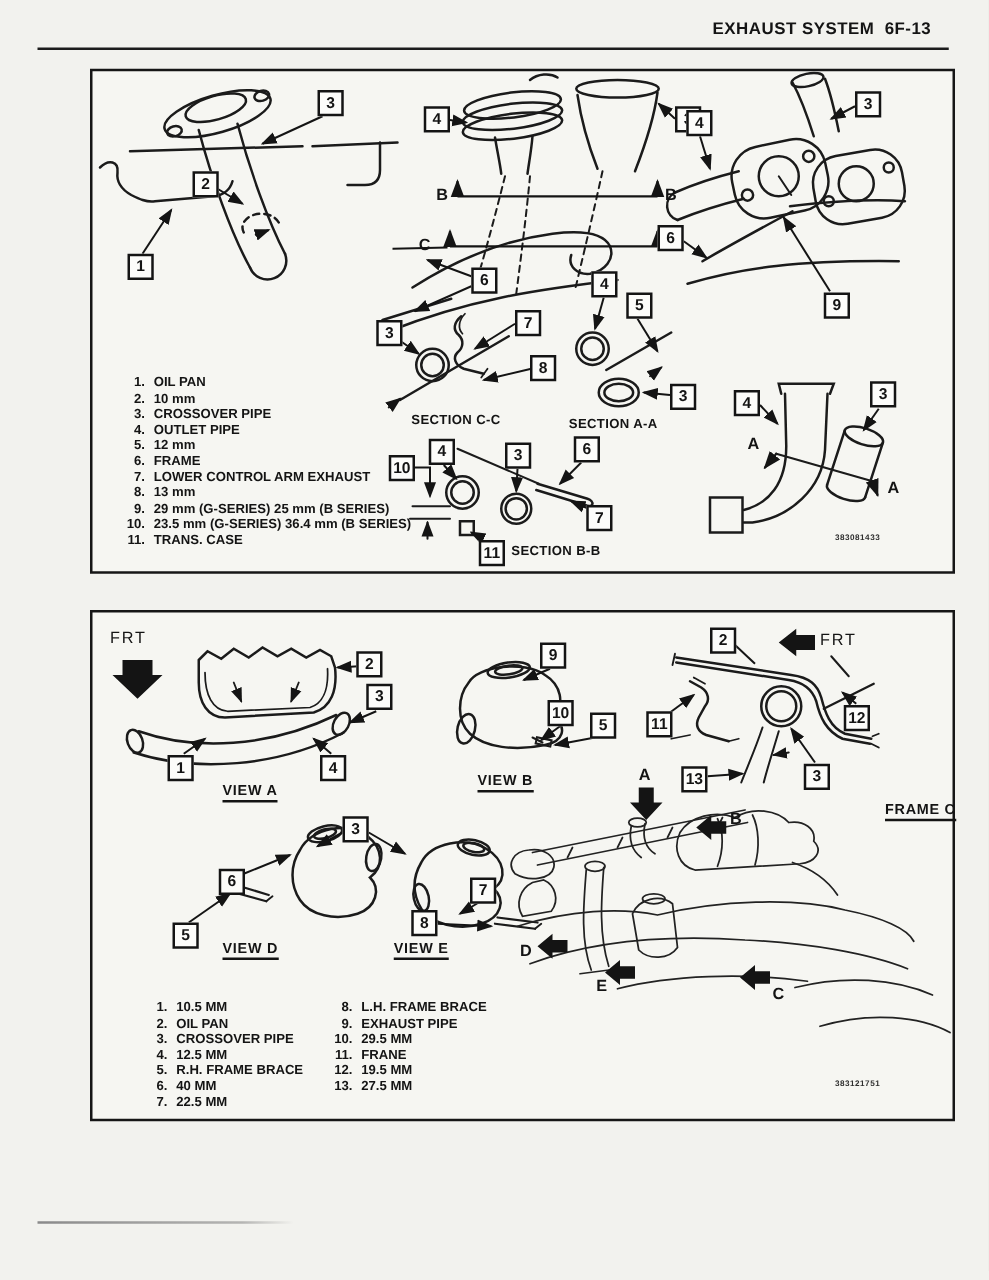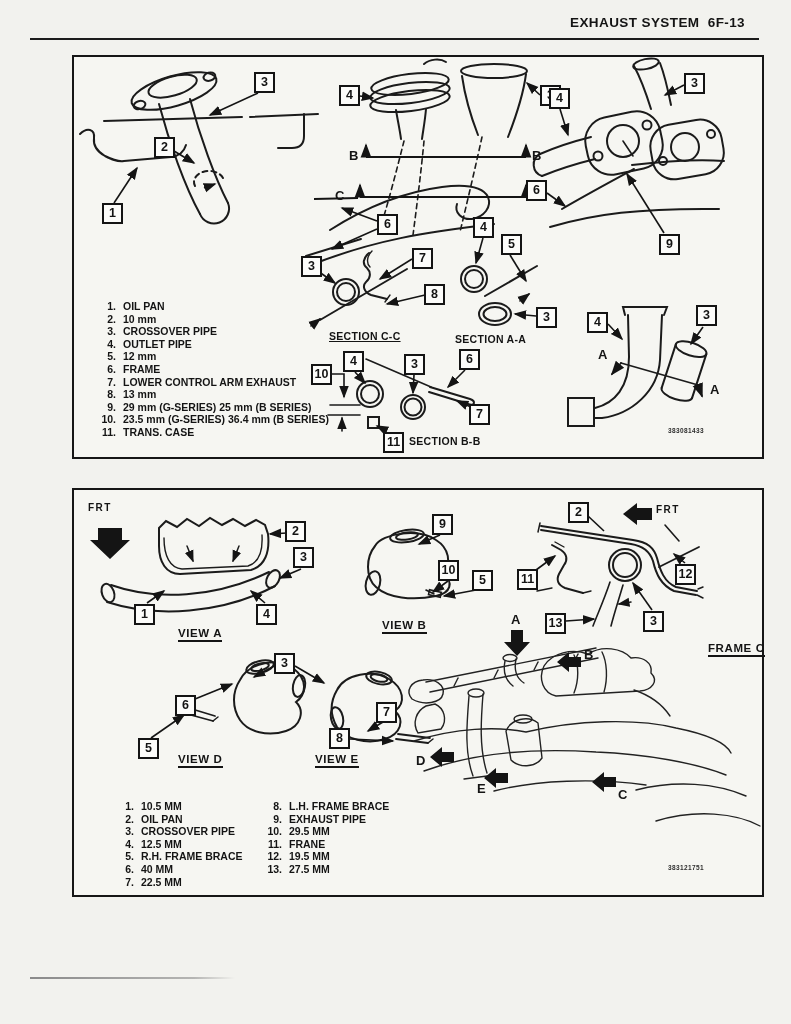--- a/index.html
+++ b/index.html
@@ -15,21 +15,21 @@
   .caption{position:absolute;left:0;width:100%;text-align:center;font-size:11.5px;
         font-weight:bold;letter-spacing:.3px;}
   #caption1{top:460px;} #caption2{top:898px;}
   .callout{position:absolute;width:21px;height:21px;background:#fcfcfa;border:2px solid #141414;
         box-sizing:border-box;display:flex;align-items:center;justify-content:center;
         font-size:12.5px;font-weight:bold;line-height:1;z-index:3;}
   .lbl{position:absolute;white-space:nowrap;z-index:2;}
   .lbl.dir{font-weight:bold;font-size:13px;}
   .lbl.sec{font-weight:bold;font-size:10.5px;letter-spacing:.3px;}
   .lbl.view{font-weight:bold;font-size:11.5px;letter-spacing:.6px;border-bottom:2px solid #141414;padding-bottom:1px;}
-  .lbl.frt{font-weight:bold;font-size:10px;letter-spacing:1.5px;text-align:center;}
+  .lbl.frt{font-weight:normal;font-size:13px;letter-spacing:1.5px;text-align:center;}
   .lbl.pn{font-weight:bold;font-size:6.5px;color:#2e2e2e;letter-spacing:.4px;}
   .parts{position:absolute;font-size:10.5px;font-weight:bold;line-height:12.6px;z-index:2;}
   .part-row{display:flex;}
   .pnum{width:26px;text-align:right;margin-right:7px;flex:none;}
   .scan-line{position:absolute;top:977px;left:30px;width:205px;height:2px;
         background:linear-gradient(to right,#8a8a8a,#b5b5b3 80%,rgba(180,180,178,0));}
 </style>
 </head>
 <body>
 
@@ -211,21 +211,21 @@
         <div class="callout" style="left: 475px; top: 31px;">4</div>
         <div class="callout" style="left: 610px; top: 16px;">3</div>
         <div class="callout" style="left: 452px; top: 123px;">6</div>
         <div class="callout" style="left: 585px; top: 177px;">9</div>
         <div class="callout" style="left: 513px; top: 255px;">4</div>
         <div class="callout" style="left: 622px; top: 248px;">3</div>
         <div class="lbl dir" style="left: 275px; top: 91px;">B</div>
         <div class="lbl dir" style="left: 458px; top: 91px;">B</div>
         <div class="lbl dir" style="left: 261px; top: 131px;">C</div>
         <div class="lbl dir" style="left: 458px; top: 131px;">C</div>
-        <div class="lbl sec" style="left: 255px; top: 273px; text-decoration: underline;">SECTION C-C</div>
+        <div class="lbl sec" style="left: 255px; top: 273px;">SECTION C-C</div>
         <div class="lbl sec" style="left: 381px; top: 276px;">SECTION A-A</div>
         <div class="lbl sec" style="left: 335px; top: 378px;">SECTION B-B</div>
         <div class="lbl dir" style="left: 524px; top: 290px;">A</div>
         <div class="lbl dir" style="left: 636px; top: 325px;">A</div>
         <div class="lbl pn" style="left: 594px; top: 370px;">383081433</div>
         <div class="parts" style="left: 16px; top: 243px;">
           <div class="part-row">
             <span class="pnum">1.</span>
             <span class="plabel">OIL PAN</span>
           </div>

